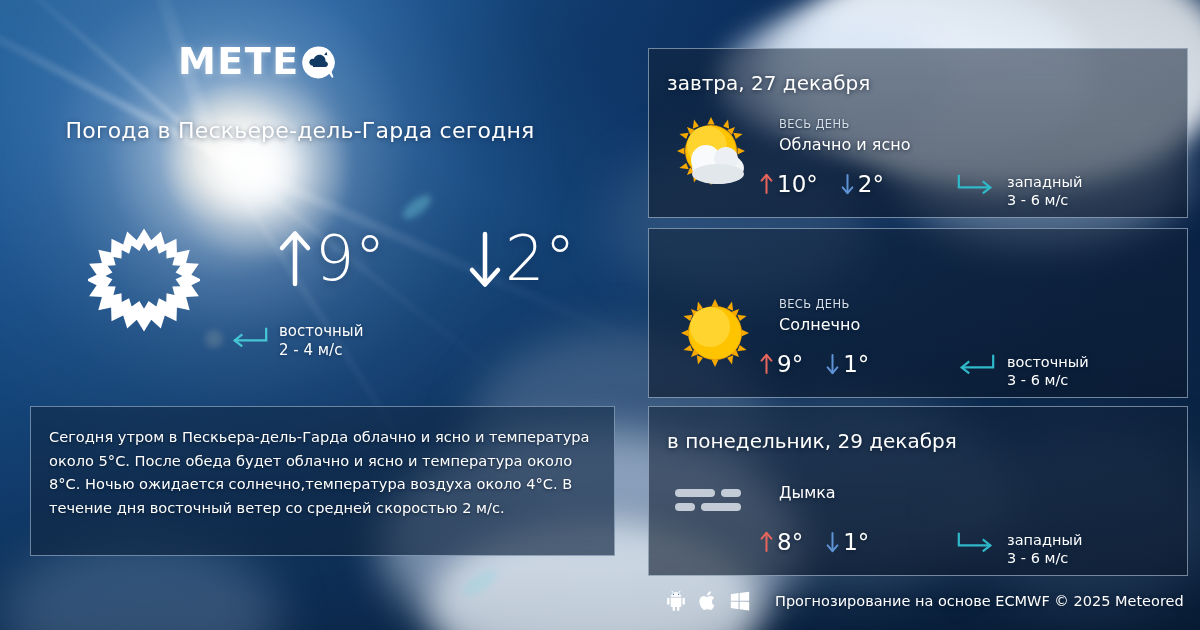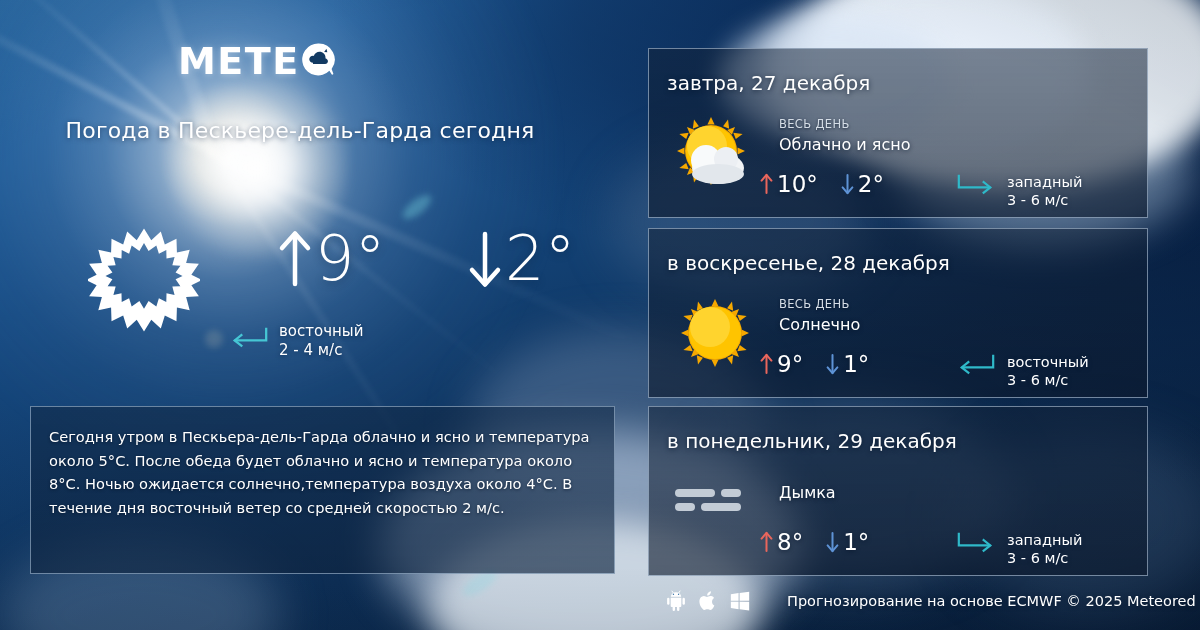--- a/index.html
+++ b/index.html
@@ -70,21 +70,21 @@
       radial-gradient(ellipse 120% 100% at 50% 45%, rgba(0,0,0,0) 45%, rgba(4,14,30,.32) 100%);
   }
 
   
   #content{ position:absolute; inset:0; }
 
   
   .logo{ position:absolute; left:178px; top:42px; display:flex; align-items:center; }
   .logo-txt{
     font-weight:700; font-size:38px; letter-spacing:1.5px; color:#fff; line-height:1;
-    display:flex; align-items:flex-start;
+    display:flex; align-items:flex-end;
     text-shadow:0 1px 6px rgba(255,255,255,.35);
   }
   .logo-o{ display:inline-block; position:relative; width:35px; height:35px; margin:0 1px; }
 
   
   .today-title{
     position:absolute; left:0; right:600px; top:118px; text-align:center;
     font-size:22px; color:#fff; font-weight:400; letter-spacing:.2px;
     text-shadow:0 1px 5px rgba(10,30,60,.55);
   }
@@ -100,30 +100,30 @@
           font-size:62px; font-weight:300; line-height:1; text-shadow:0 2px 8px rgba(10,30,60,.45); }
   .t-min{ position:absolute; left:385px; top:6px; display:flex; align-items:center; color:#fff;
           font-size:62px; font-weight:300; line-height:1; text-shadow:0 2px 8px rgba(10,30,60,.45); }
   .big-arrow{ width:40px; height:62px; flex:0 0 auto; }
 
   .today-wind{ position:absolute; left:228px; top:322px; display:flex; align-items:center; gap:9px; }
   .wind-text{ color:#fff; font-size:15px; line-height:1.25; text-shadow:0 1px 4px rgba(10,30,60,.6); }
 
   
   .desc{
-    position:absolute; left:30px; top:406px; width:585px; height:168px;
+    position:absolute; left:30px; top:406px; width:585px; height:150px;
     background:linear-gradient(180deg, rgba(17,42,72,.60) 0%, rgba(14,36,64,.66) 100%);
     border:1px solid rgba(190,212,235,.52);
     padding:18px 20px 0 18px;
   }
   .desc p{ color:#fff; font-size:14.6px; line-height:1.62; text-shadow:0 1px 3px rgba(6,20,40,.7); }
 
   
   .card{
-    position:absolute; left:648px; width:500px; height:170px;
+    position:absolute; left:648px; width:540px; height:170px;
     border:1px solid rgba(196,216,238,.55);
     background:linear-gradient(180deg, rgba(16,32,54,.52) 0%, rgba(11,24,44,.62) 100%);
   }
   .card1{ top:48px; }
   .card2{ top:228px; }
   .card3{ top:406px; }
   .card-date{
     position:absolute; left:18px; top:22px; color:#fff; font-size:20px; font-weight:400;
     text-shadow:0 1px 5px rgba(6,20,40,.75);
   }
@@ -140,21 +140,21 @@
   .card-temps{ position:absolute; left:110px; top:122px; display:flex; align-items:center; gap:22px; }
   .tv{ display:flex; align-items:center; gap:3px; color:#fff; font-size:23px; font-weight:400;
        text-shadow:0 1px 4px rgba(6,20,40,.7); }
   .sm-arrow{ width:15px; height:24px; flex:0 0 auto; }
   .card-wind{ position:absolute; left:306px; top:124px; display:flex; align-items:flex-start; gap:10px; }
   .card-wind .wind-text{ font-size:14.5px; }
 
   
   .footer{ position:absolute; left:665px; top:590px; display:flex; align-items:center; gap:0; }
   .plat{ width:22px; height:22px; margin-right:10px; }
-  .footer-txt{ color:#fff; font-size:14.5px; margin-left:26px; text-shadow:0 1px 4px rgba(6,20,40,.7); }
+  .footer-txt{ color:#fff; font-size:14.5px; margin-left:14px; text-shadow:0 1px 4px rgba(6,20,40,.7); }
 </style>
 </head>
 <body>
 
 <div id="stage">
   <div class="sky-base"></div>
   <div class="sky-deep"></div>
   <div class="cloud cl-i"></div>
   <div class="cloud cl-e"></div>
   <div class="cloud cl-h"></div>
@@ -311,21 +311,20 @@
         </svg>
       </span>
       <div class="wind-text">
         <div>западный</div>
         <div>3 - 6 м/с</div>
       </div>
     </div>
   </div>
 
   <div class="card card2">
-    <div class="card-date">в воскресенье, 28 декабря</div>
     <span class="card-icon">
       <svg viewBox="0 0 88 82" width="88" height="82">
         <g transform="translate(10,6)">
           <g fill="#f5a800">
             <circle cx="34" cy="34" r="27"></circle>
             <g>
               <path d="M34 0 l3.6 7.5 h-7.2z"></path>
                 <path d="M34 68 l3.6 -7.5 h-7.2z"></path>
               <path d="M0 34 l7.5 3.6 v-7.2z"></path>
                 <path d="M68 34 l-7.5 3.6 v-7.2z"></path>

